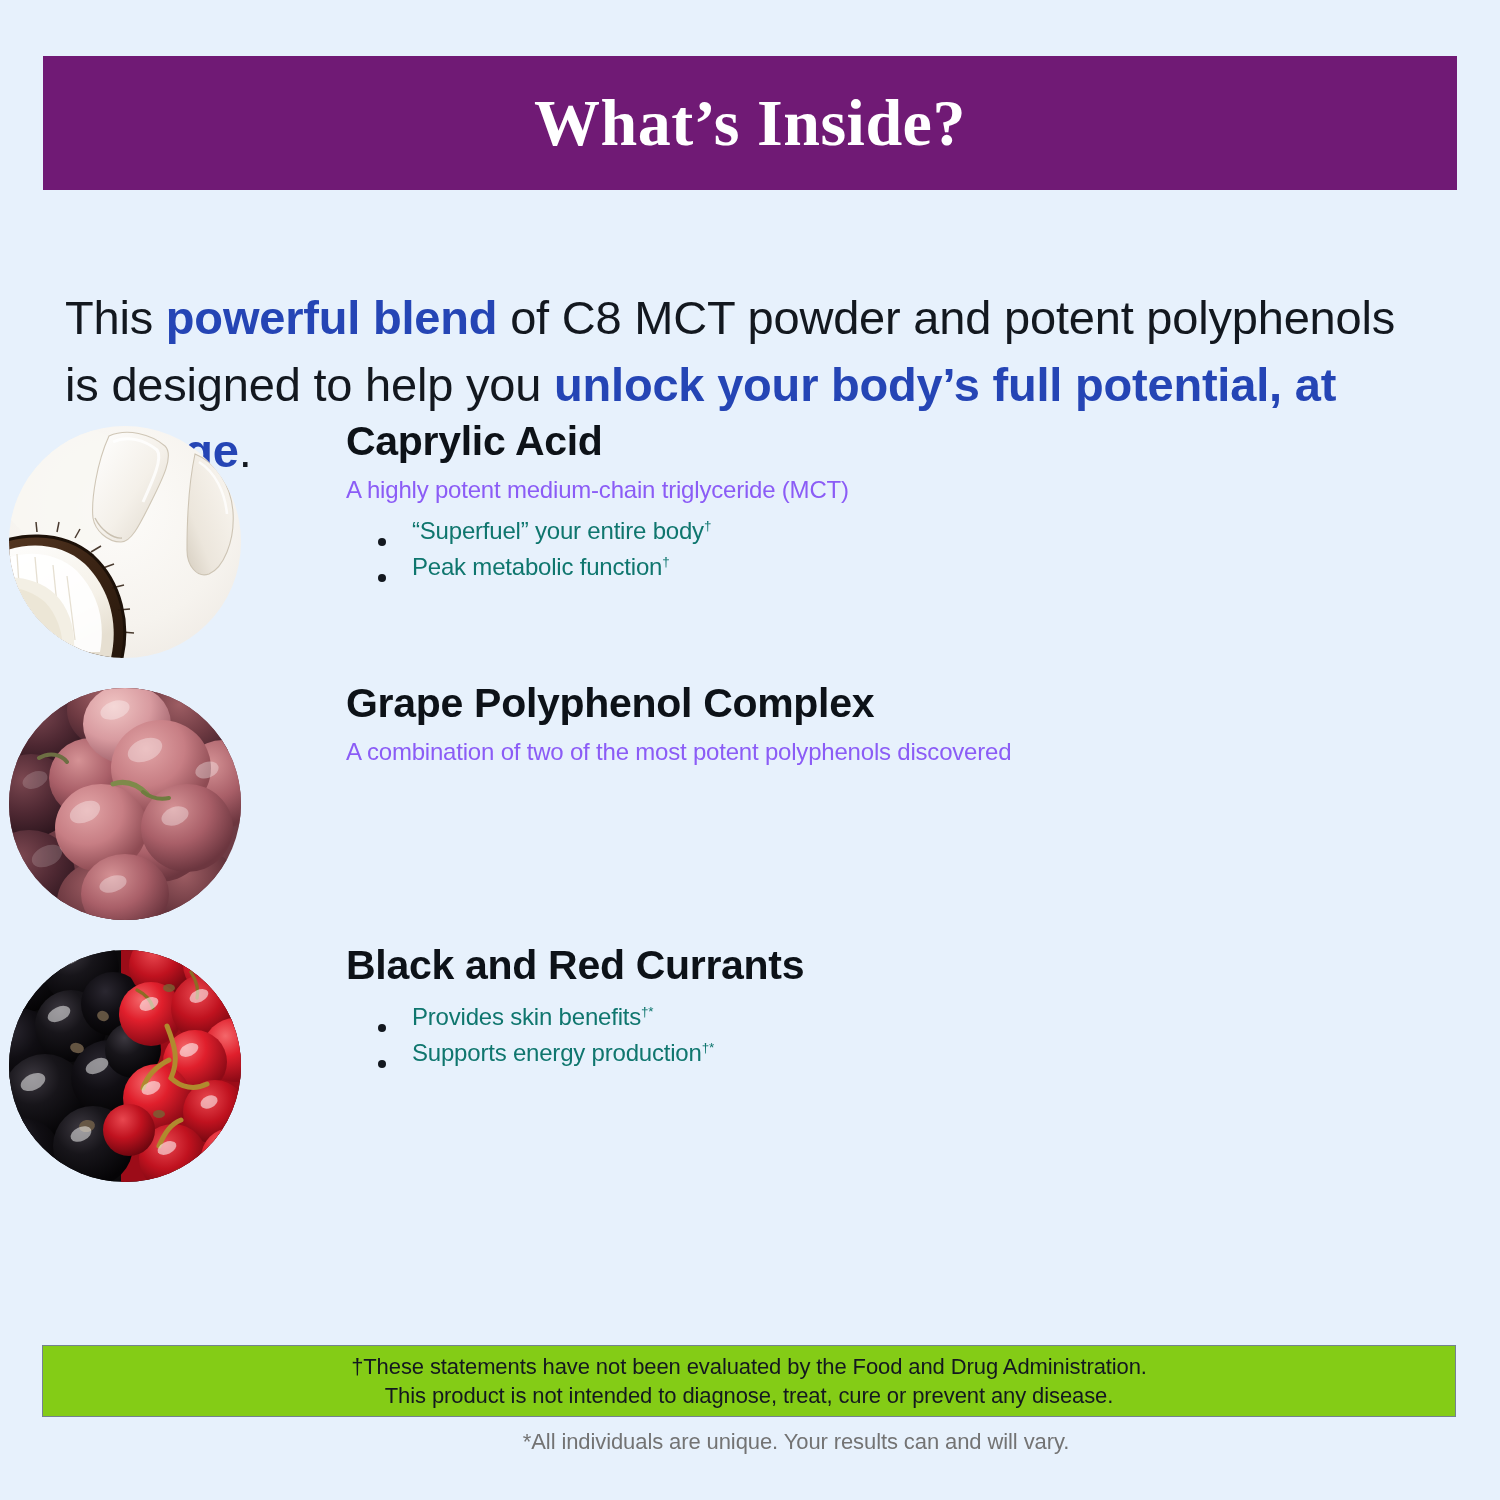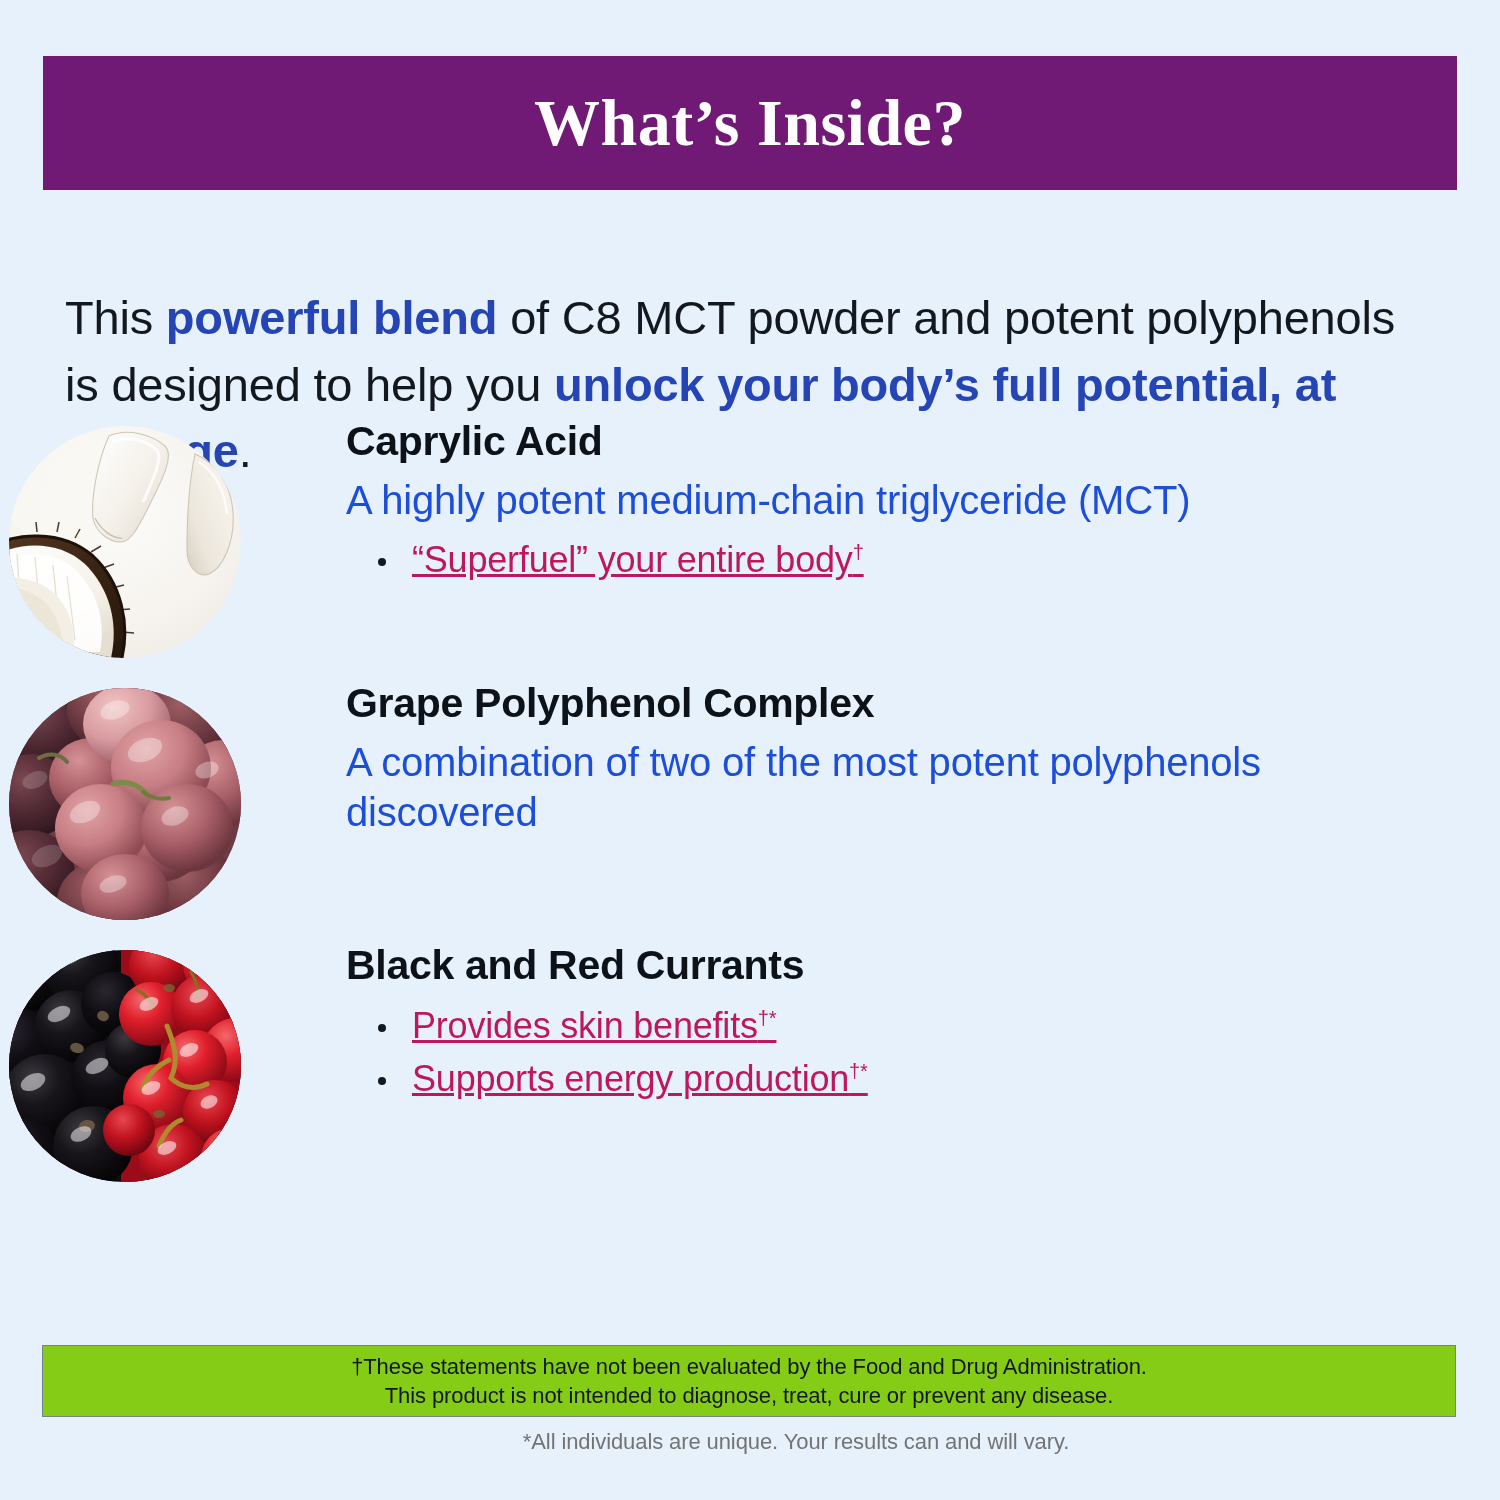--- a/index.html
+++ b/index.html
@@ -93,40 +93,39 @@
   }
   .ing-title {
     font-size: 41px;
     font-weight: 700;
     line-height: 1.15;
     color: #0d1218;
     letter-spacing: -0.3px;
     margin: 0 0 10px 0;
   }
   .ing-sub {
-    font-size: 40px;
+    font-size: 24px;
     font-weight: 400;
     line-height: 1.25;
-    color: #1d4ed8;
+    color: #8b5cf6;
     letter-spacing: -0.2px;
     margin: 0 0 8px 0;
   }
   .ing-list {
     list-style: none;
     margin: 0;
     padding: 0 0 0 28px;
   }
   .ing-list li {
     position: relative;
-    font-size: 36px;
+    font-size: 24px;
     line-height: 1.48;
-    color: #be185d;
+    color: #0f766e;
     letter-spacing: -0.2px;
     padding-left: 38px;
-    text-decoration: underline;
   }
   .ing-list li::before {
     content: "";
     position: absolute;
     left: 4px;
     top: 25px;
     width: 8px;
     height: 8px;
     border-radius: 50%;
     background: #13181f;
@@ -256,20 +255,21 @@
             <path d="M-28 126 C6 104 54 104 84 130 C112 156 122 198 112 236" fill="none" stroke="#1d1108" stroke-width="3"></path>
           </g>
         </svg>
       </div>
     </div>
     <div class="ing-body">
       <h2 class="ing-title">Caprylic Acid</h2>
       <p class="ing-sub">A highly potent medium-chain triglyceride (MCT)</p>
       <ul class="ing-list">
         <li><span>“Superfuel” your entire body</span><sup>†</sup></li>
+        <li><span>Peak metabolic function</span><sup>†</sup></li>
       </ul>
     </div>
   </div>
 
   <div class="ing-row">
     <div class="thumb-wrap">
       <div class="thumb">
         <svg viewBox="0 0 232 232" preserveAspectRatio="xMidYMid slice" aria-hidden="true">
           <defs>
             <radialGradient id="gp1" cx="35%" cy="30%" r="70%">

